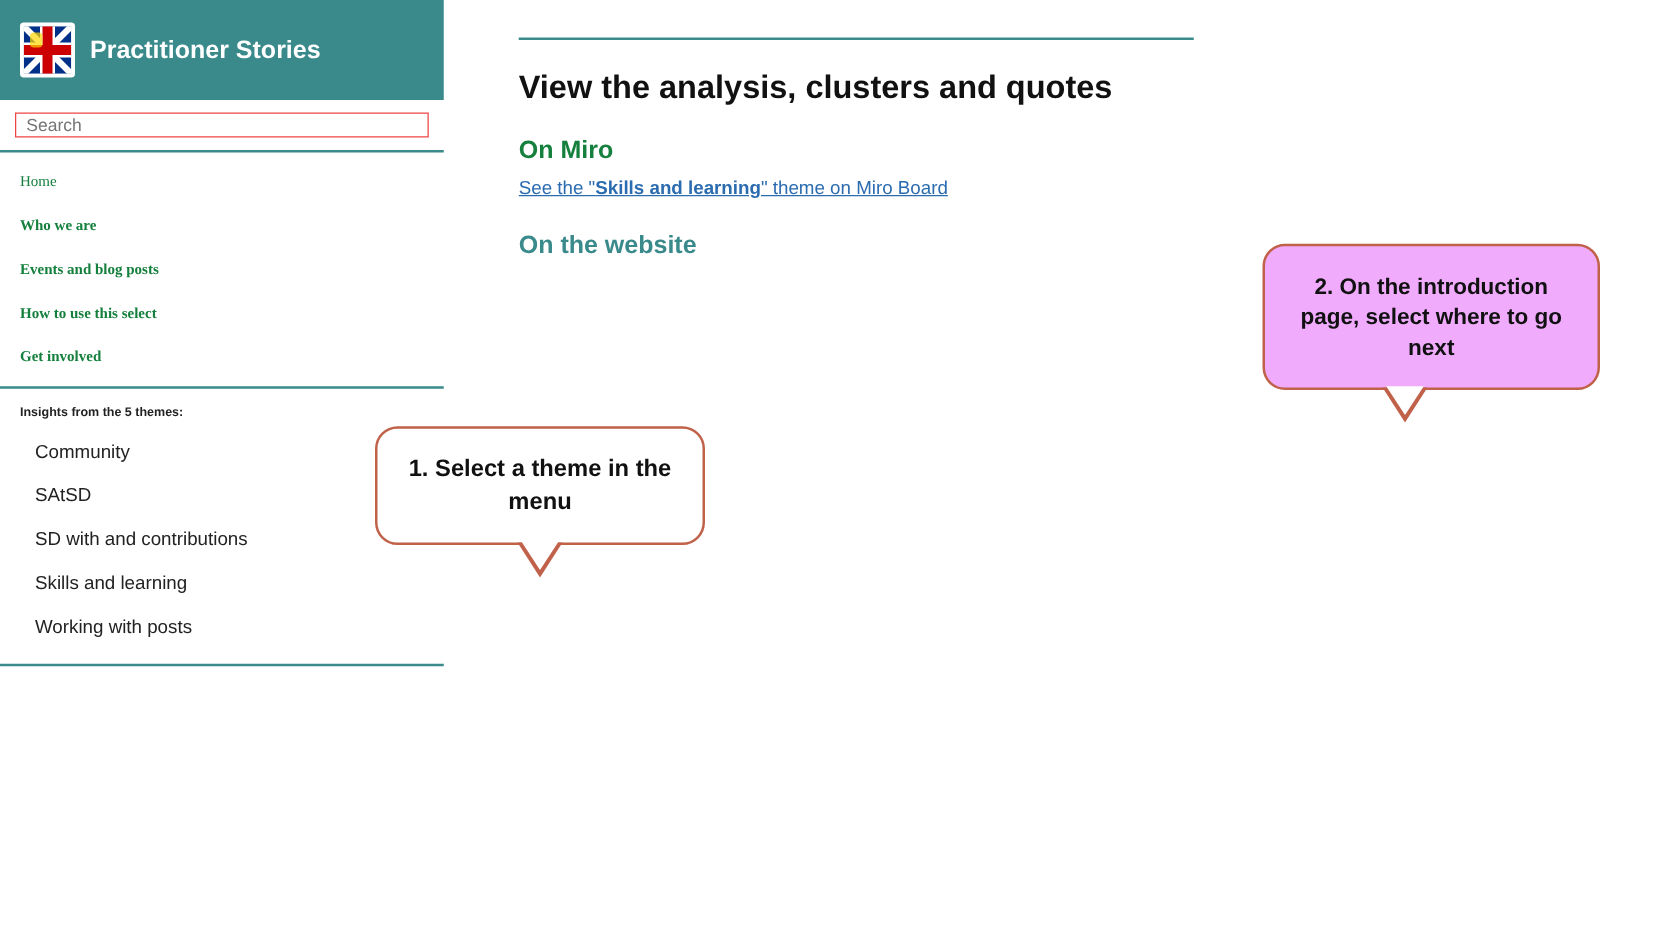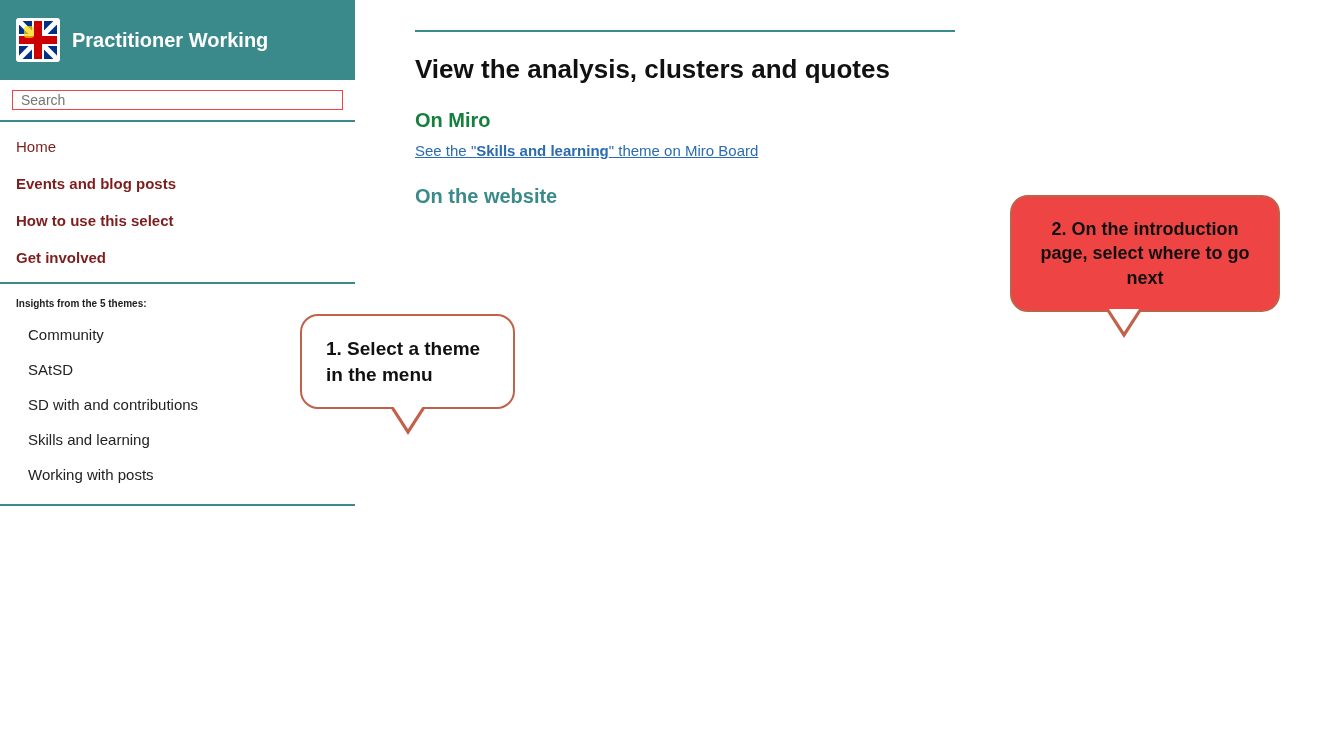--- a/index.html
+++ b/index.html
@@ -71,23 +71,23 @@
       outline: none;
     }
 
     #nav-menu {
       border-bottom: 2px solid #3a8a8c;
       padding: 6px 0;
     }
 
     .nav-item {
       padding: 10px 16px;
-      font-size: 15px;
-      font-family: Liberation Sans, sans-serif;
-      color: #7f1d1d;
+      font-size: 12px;
+      font-family: Liberation Serif, serif;
+      color: #15803d;
       cursor: pointer;
       display: block;
     }
 
     .nav-item.bold {
       font-weight: bold;
     }
 
     #themes-section {
       padding: 14px 0 0 0;
@@ -118,22 +118,22 @@
 
     
     #callout1 {
       position: absolute;
       left: 300px;
       top: 30px;
       background: #fff;
       border: 2.5px solid #c0614a;
       border-radius: 18px;
       padding: 20px 24px;
-      width: 215px;
-      text-align: left;
+      width: 264px;
+      text-align: center;
       font-size: 19px;
       font-weight: bold;
       font-family: Arial, sans-serif;
       color: #111;
       line-height: 1.35;
       z-index: 10;
     }
 
     #callout1::after {
       content: '';
@@ -238,21 +238,21 @@
       color: #2b6cb0;
       text-decoration: underline;
       cursor: pointer;
     }
 
     
     #callout2 {
       position: absolute;
       right: 60px;
       top: 195px;
-      background: #ef4444;
+      background: #f0abfc;
       border: 2.5px solid #c0614a;
       border-radius: 18px;
       padding: 20px 24px;
       width: 270px;
       text-align: center;
       font-size: 18px;
       font-weight: bold;
       font-family: Arial, sans-serif;
       color: #111;
       line-height: 1.35;
@@ -301,29 +301,30 @@
         <line x1="0" y1="0" x2="38" y2="38" stroke="white" stroke-width="5"></line>
         <line x1="38" y1="0" x2="0" y2="38" stroke="white" stroke-width="5"></line>
         <rect x="13" y="0" width="12" height="38" fill="white"></rect>
         <rect x="0" y="13" width="38" height="12" fill="white"></rect>
         <rect x="15" y="0" width="8" height="38" fill="#CC0000"></rect>
         <rect x="0" y="15" width="38" height="8" fill="#CC0000"></rect>
 
         <rect x="5" y="5" width="10" height="12" rx="3" fill="#FFD700" opacity="0.7"></rect>
       </svg>
     </div>
-    <div id="site-title">Practitioner Working</div>
+    <div id="site-title">Practitioner Stories</div>
   </div>
 
   <div id="search-container">
     <input id="search-input" type="text" placeholder="Search" style="">
   </div>
 
   <div id="nav-menu">
     <a class="nav-item">Home</a>
+    <a class="nav-item bold">Who we are</a>
     <a class="nav-item bold">Events and blog posts</a>
     <a class="nav-item bold">How to use this select</a>
     <a class="nav-item bold">Get involved</a>
   </div>
 
   <div class="themes-wrapper">
     <div id="themes-section">
       <div id="themes-label">Insights from the 5 themes:</div>
       <a class="theme-item">Community</a>
       <a class="theme-item">SAtSD</a>

